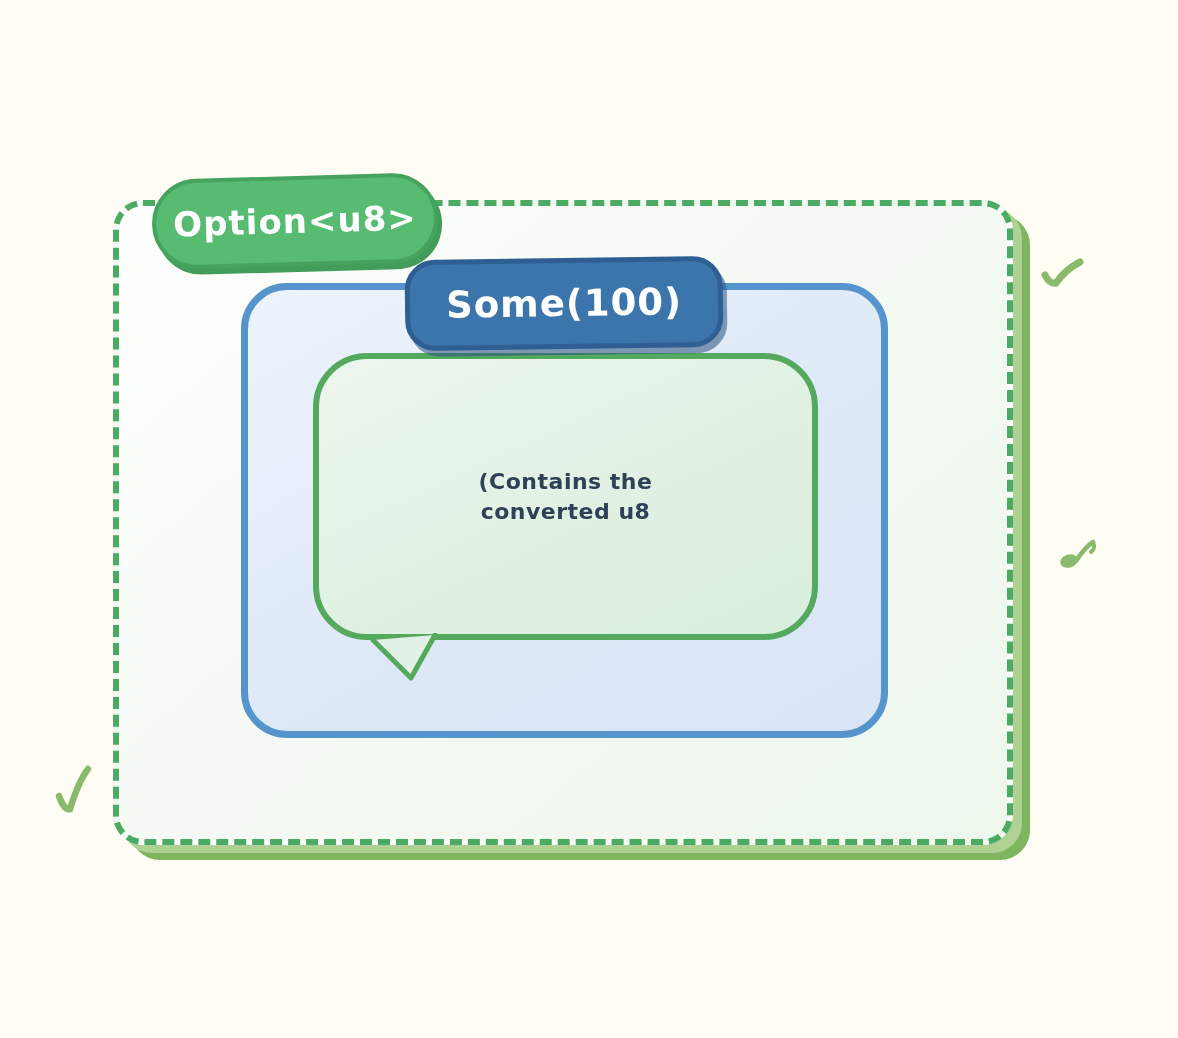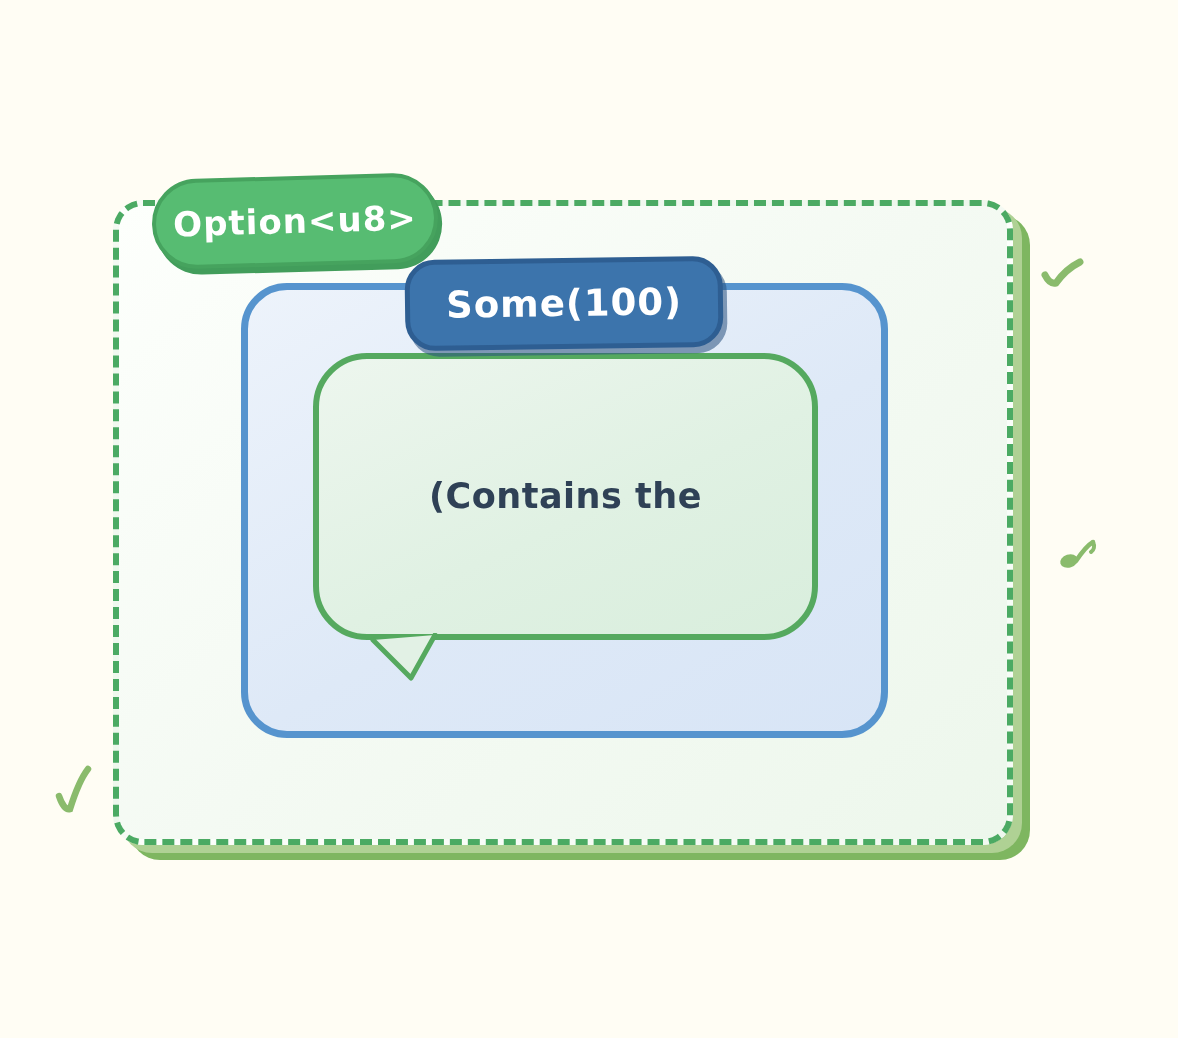--- a/index.html
+++ b/index.html
@@ -76,21 +76,21 @@
     border-radius: 54px;
     background: linear-gradient(155deg, #EDF6EE 0%, #E0F1E3 55%, #D9EEDD 100%);
     z-index: 3;
   }
   .bubble-text {
     position: absolute;
     inset: 0;
     display: flex; flex-direction: column;
     align-items: center; justify-content: center;
     color: #2F4156;
-    font-size: 35px; font-weight: bold;
+    font-size: 22px; font-weight: bold;
     line-height: 1.33;
     letter-spacing: 0.5px;
     text-align: center;
   }
   .bubble-tail {
     position: absolute;
     left: 50px; top: 274px;
     width: 70px; height: 48px;
     z-index: 4;
   }
@@ -107,20 +107,21 @@
 
 <div class="canvas">
 
   <div class="outer-box"></div>
 
   <div class="blue-box"></div>
 
   <div class="green-bubble">
     <div class="bubble-text">
       <div>(Contains the</div>
+      <div>converted u8</div>
     </div>
     <svg class="bubble-tail" viewBox="0 0 70 48" xmlns="http://www.w3.org/2000/svg">
       <polygon points="4,7 66,2 42,45" fill="#E2F1E5" stroke="none"></polygon>
       <path d="M4,7 L42,45 L66,2" fill="none" stroke="#55A95F" stroke-width="5" stroke-linecap="round" stroke-linejoin="round"></path>
     </svg>
   </div>
 
   <div class="some-pill">
     <span>Some(100)</span>
   </div>

